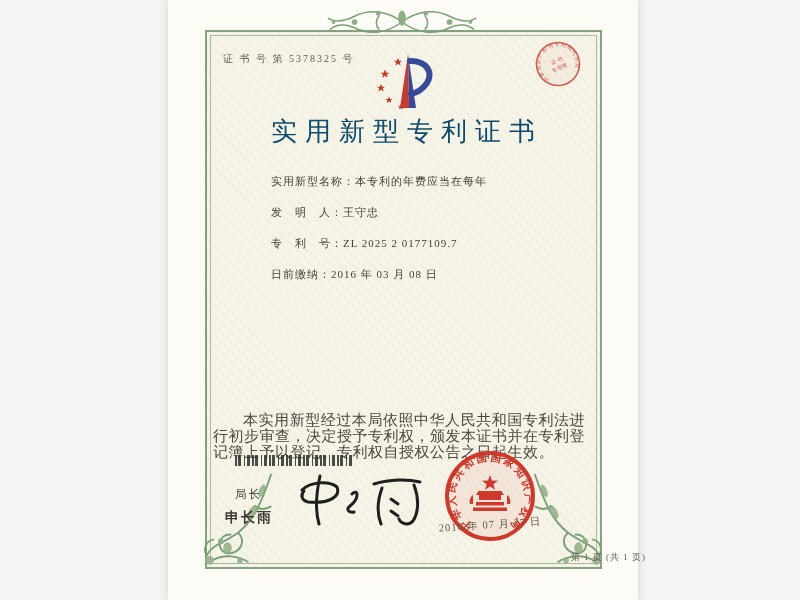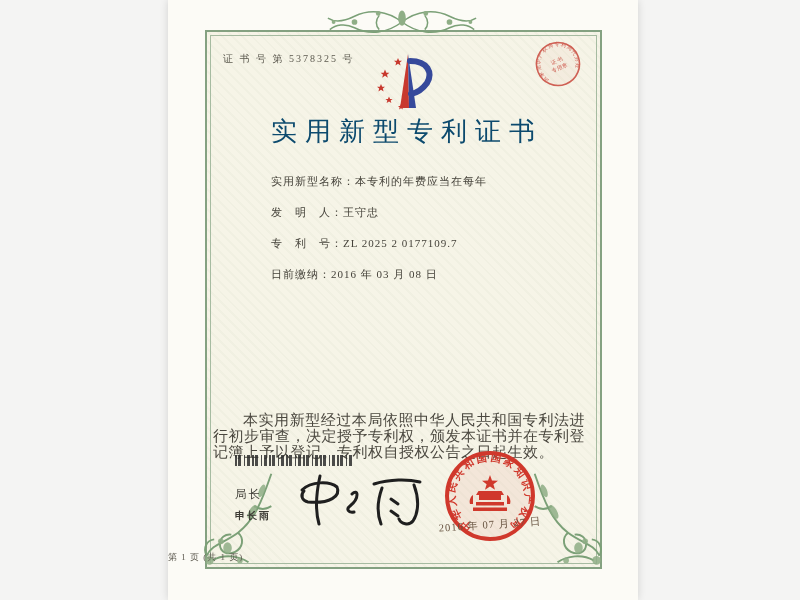--- a/index.html
+++ b/index.html
@@ -19,27 +19,27 @@
   .fields{position:absolute;left:55px;top:174px;width:340px;}
   .field-row{height:31px;font-size:11px;letter-spacing:1px;color:#45423a;white-space:nowrap;}
   .field-row .lbl{color:#45423a;margin-left:48px;}
   .paras{position:absolute;left:45px;top:368px;width:372px;font-size:15px;
          line-height:16px;color:#4a473f;text-align:justify;margin-top:44px;}
   .paras p{margin:0;text-indent:2em;letter-spacing:.5px;}
   .barcode{position:absolute;left:67px;top:455px;width:118px;height:11px;opacity:.85;
     background:repeating-linear-gradient(90deg,#2d2d2d 0 2px,transparent 2px 3px,#2d2d2d 3px 6px,
       transparent 6px 9px,#2d2d2d 9px 10px,transparent 10px 12px,#2d2d2d 12px 15px,transparent 15px 17px);}
   .issuer-title{position:absolute;left:67px;top:487px;font-size:11.5px;font-weight:normal;color:#3c3a34;letter-spacing:2px;}
-  .issuer-name{position:absolute;left:67px;top:509px;font-size:10px;font-weight:bold;color:#3c3a34;letter-spacing:2px;}
+  .issuer-name{position:absolute;left:57px;top:509px;font-size:14px;font-weight:bold;color:#3c3a34;letter-spacing:2px;}
   .signature{position:absolute;left:118px;top:468px;width:160px;height:64px;}
   .seal{position:absolute;left:275px;top:449px;width:94px;height:94px;}
   .seal-date{position:absolute;left:252px;top:518px;width:140px;text-align:center;
              font-size:10.5px;color:#66523f;letter-spacing:1px;transform:rotate(-4deg);}
   .agency-stamp{position:absolute;left:366px;top:40px;width:48px;height:48px;transform:rotate(-22deg);opacity:.85;}
-  .footer{position:absolute;left:0;top:551px;width:470px;text-align:left;font-size:9px;
+  .footer{position:absolute;left:8px;top:551px;width:470px;text-align:right;font-size:9px;
           letter-spacing:1px;color:#5d5a50;}
   .ornament-top{position:absolute;left:158px;top:6px;width:152px;height:32px;}
   .corner{position:absolute;width:88px;height:100px;}
   .corner.bl{left:26px;top:468px;}
   .corner.br{left:356px;top:468px;transform:scaleX(-1);}
 </style>
 </head>
 <body>
 
 <div class="stage">

